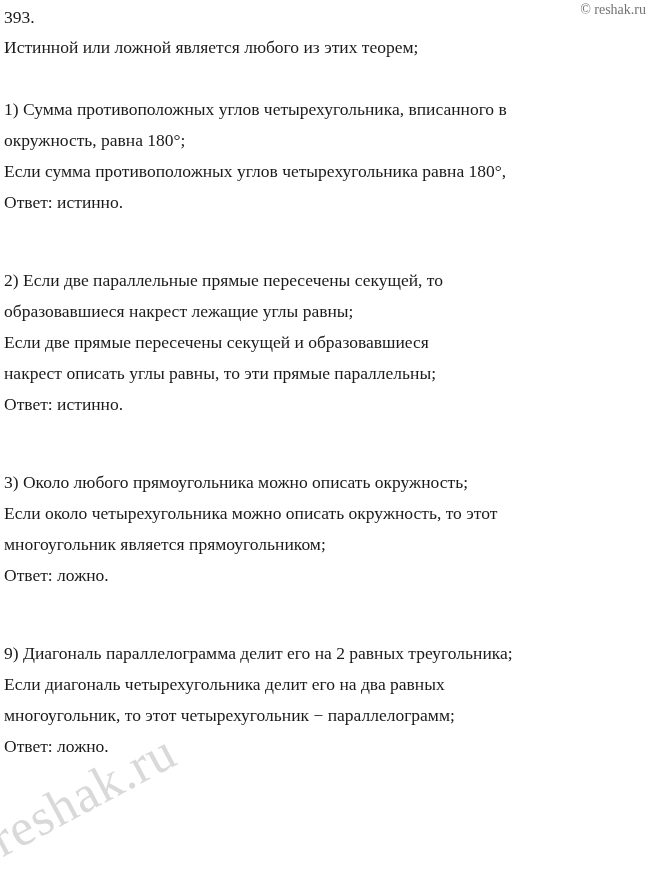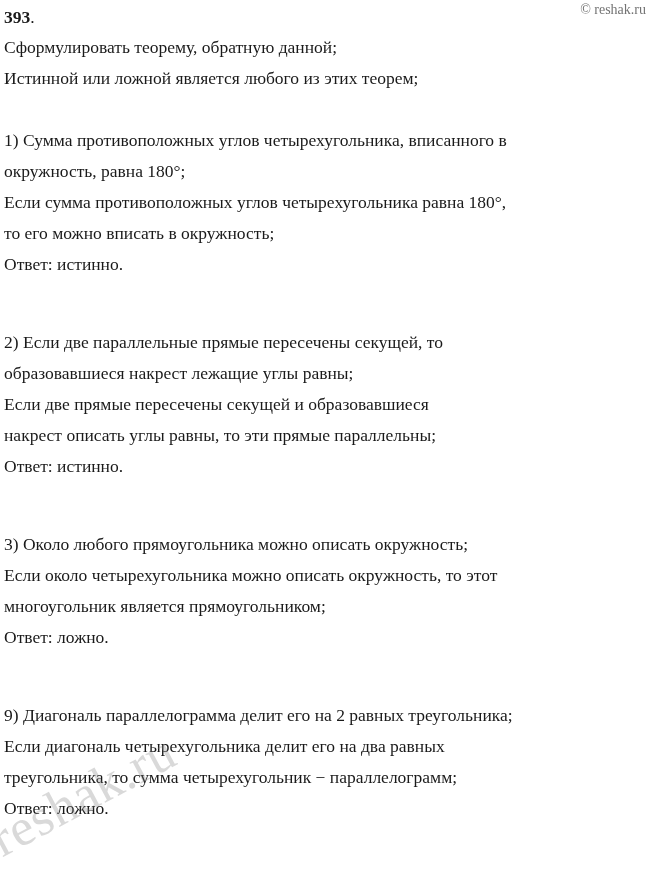--- a/index.html
+++ b/index.html
@@ -37,21 +37,21 @@
     left: 4px;
     right: 4px;
   }
   .task-number {
     font-size: 17.5px;
     line-height: 30px;
     margin-top: 2px;
     margin-bottom: 0;
   }
   .task-number b {
-    font-weight: bold;
+    font-weight: normal;
   }
   .line {
     font-size: 17.5px;
     line-height: 31px;
     white-space: nowrap;
   }
   .spacer {
     height: 31px;
   }
   .spacer-small {
@@ -81,30 +81,28 @@
 <div class="page">
 
   <div class="watermark-top">© reshak.ru</div>
 
   <div class="content">
 
     <div class="task-number">
       <b>393</b><span>.</span>
     </div>
 
-    <div class="line">Сформулировать теорему, обратную данной;</div>
     <div class="line">Истинной или ложной является любого из этих теорем;</div>
 
     <div class="spacer"></div>
 
     <div class="block">
       <div class="line">1) Сумма противоположных углов четырехугольника, вписанного в</div>
       <div class="line">окружность, равна 180°;</div>
       <div class="line">Если сумма противоположных углов четырехугольника равна 180°,</div>
-      <div class="line">то его можно вписать в окружность;</div>
       <div class="line">Ответ:  истинно.</div>
     </div>
 
     <div class="spacer"></div>
     <div class="spacer-small"></div>
 
     <div class="block">
       <div class="line">2) Если две параллельные прямые пересечены секущей, то</div>
       <div class="line">образовавшиеся накрест лежащие углы равны;</div>
       <div class="line">Если две прямые пересечены секущей и образовавшиеся</div>
@@ -121,21 +119,21 @@
       <div class="line">многоугольник является прямоугольником;</div>
       <div class="line">Ответ:  ложно.</div>
     </div>
 
     <div class="spacer"></div>
     <div class="spacer-small"></div>
 
     <div class="block">
       <div class="line">9) Диагональ параллелограмма делит его на 2 равных треугольника;</div>
       <div class="line">Если диагональ четырехугольника делит его на два равных</div>
-      <div class="line">треугольника, то сумма четырехугольник − параллелограмм;</div>
+      <div class="line">многоугольник, то этот четырехугольник − параллелограмм;</div>
       <div class="line">Ответ:  ложно.</div>
     </div>
 
   </div>
 
   <div class="watermark-diag">reshak.ru</div>
 
 </div>
 
 </body></html>

